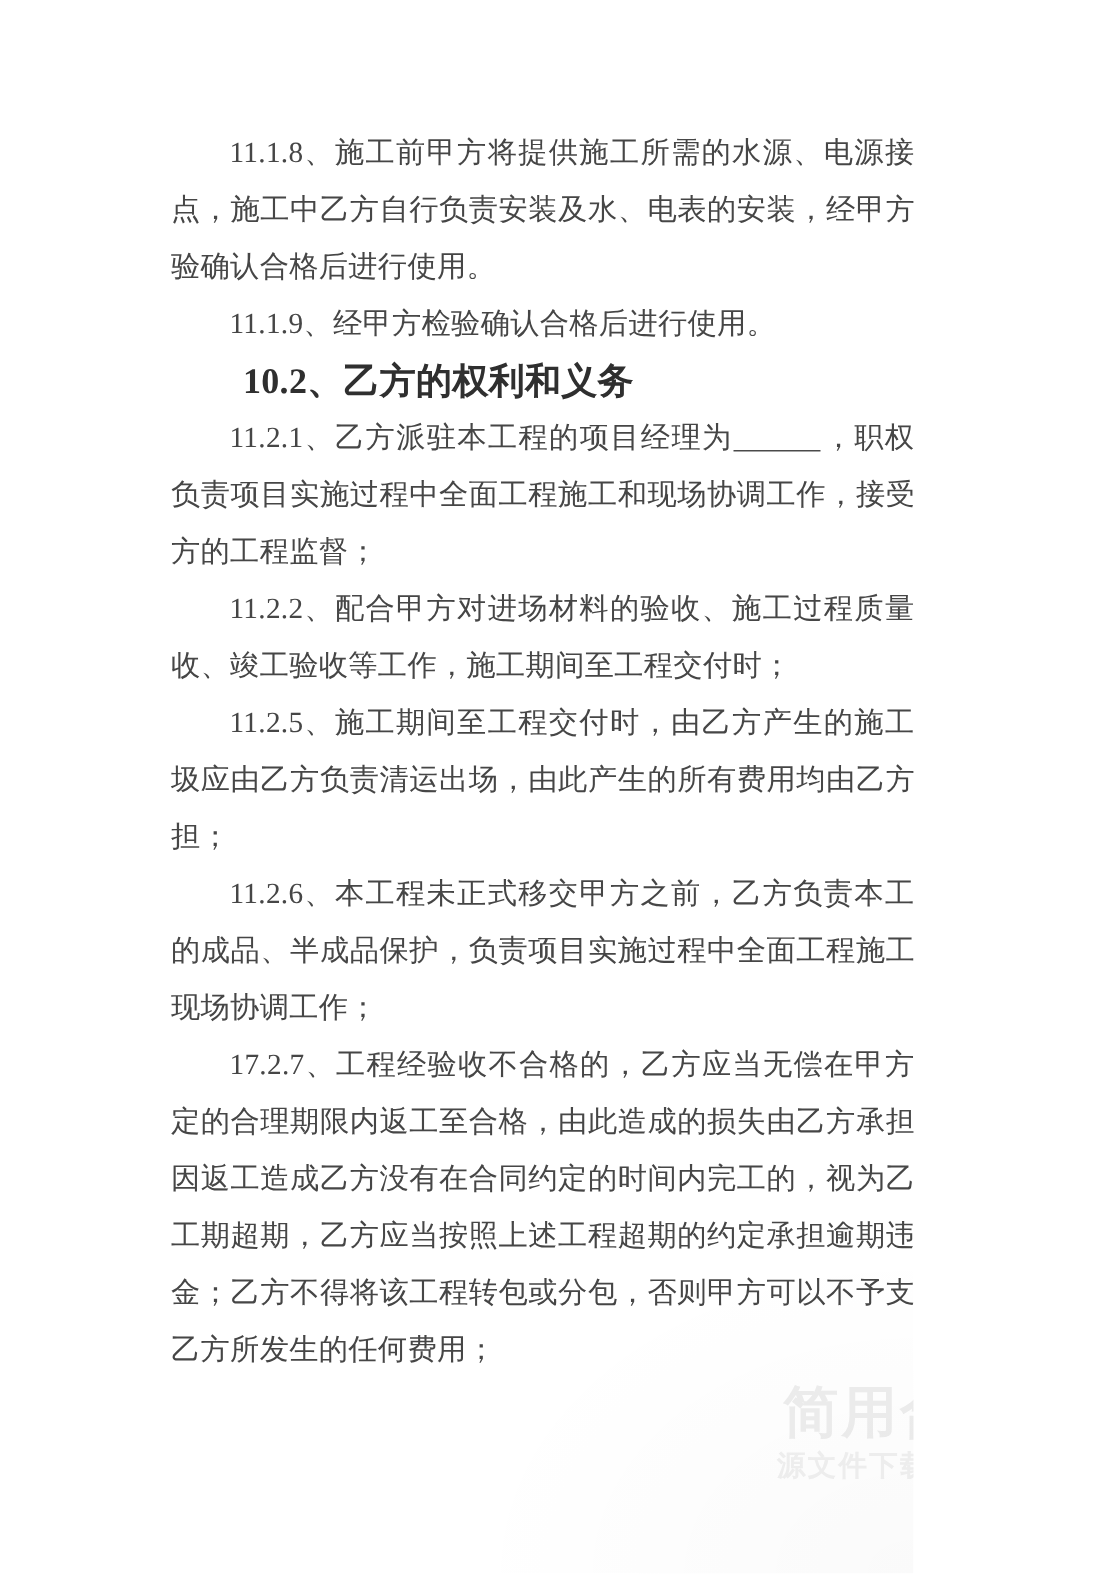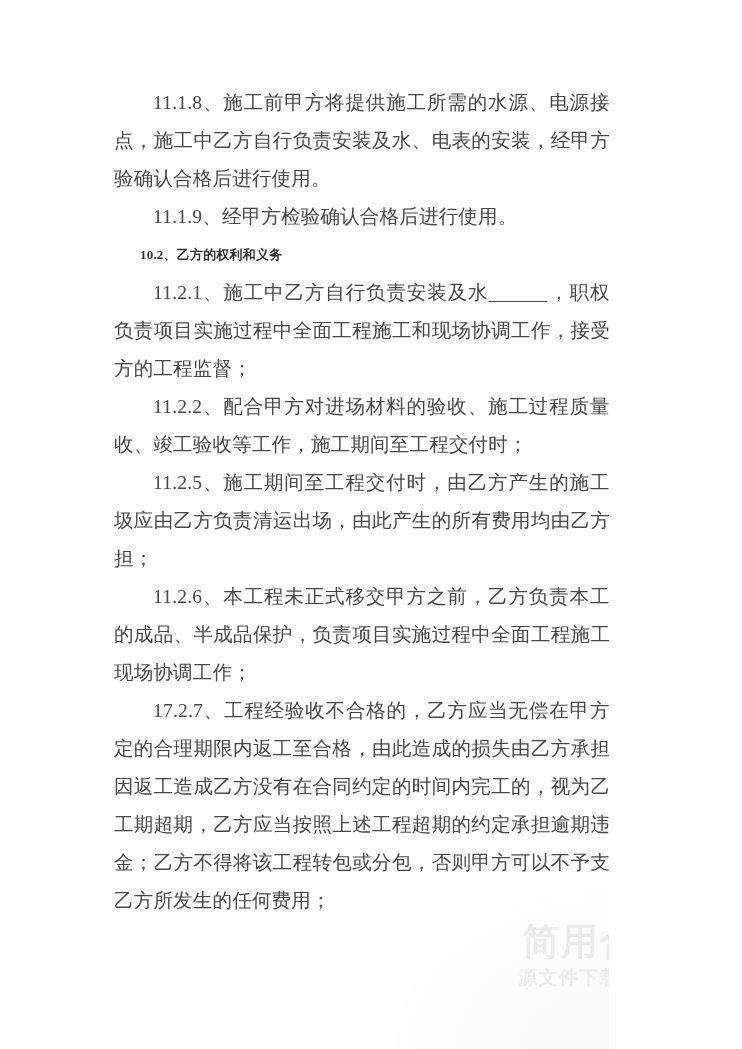--- a/index.html
+++ b/index.html
@@ -52,21 +52,21 @@
     text-align: justify;
     text-justify: inter-ideograph;
     text-indent: 2em;
     letter-spacing: 0.2px;
     -webkit-font-smoothing: antialiased;
   }
 
   .heading {
     margin: 0;
     color: #2f2f2f;
-    font-size: 13px;
+    font-size: 24px;
     line-height: 38px;
     font-weight: bold;
     text-indent: 2em;
     letter-spacing: 0.2px;
   }
 
   .blank-line {
     display: inline-block;
     width: 58px;
     border-bottom: 1.6px solid #4a4a4a;
@@ -109,21 +109,21 @@
 <div class="page">
 
   <div class="content">
 
     <p class="para">11.1.8、施工前甲方将提供施工所需的水源、电源接驳点，施工中乙方自行负责安装及水、电表的安装，经甲方检验确认合格后进行使用。</p>
 
     <p class="para">11.1.9、经甲方检验确认合格后进行使用。</p>
 
     <p class="heading">10.2、乙方的权利和义务</p>
 
-    <p class="para"><span>11.2.1、施工中乙方自行负责安装及水</span><span class="blank-line"></span><span>，职权：负责项目实施过程中全面工程施工和现场协调工作，接受甲方的工程监督；</span></p>
+    <p class="para"><span>11.2.1、乙方派驻本工程的项目经理为</span><span class="blank-line"></span><span>，职权：负责项目实施过程中全面工程施工和现场协调工作，接受甲方的工程监督；</span></p>
 
     <p class="para">11.2.2、配合甲方对进场材料的验收、施工过程质量验收、竣工验收等工作，施工期间至工程交付时；</p>
 
 
 
     <p class="para">11.2.5、施工期间至工程交付时，由乙方产生的施工垃圾应由乙方负责清运出场，由此产生的所有费用均由乙方承担；</p>
 
     <p class="para">11.2.6、本工程未正式移交甲方之前，乙方负责本工程的成品、半成品保护，负责项目实施过程中全面工程施工和现场协调工作；</p>
 
     <p class="para">17.2.7、工程经验收不合格的，乙方应当无偿在甲方指定的合理期限内返工至合格，由此造成的损失由乙方承担。因返工造成乙方没有在合同约定的时间内完工的，视为乙方工期超期，乙方应当按照上述工程超期的约定承担逾期违约金；乙方不得将该工程转包或分包，否则甲方可以不予支付乙方所发生的任何费用；</p>

